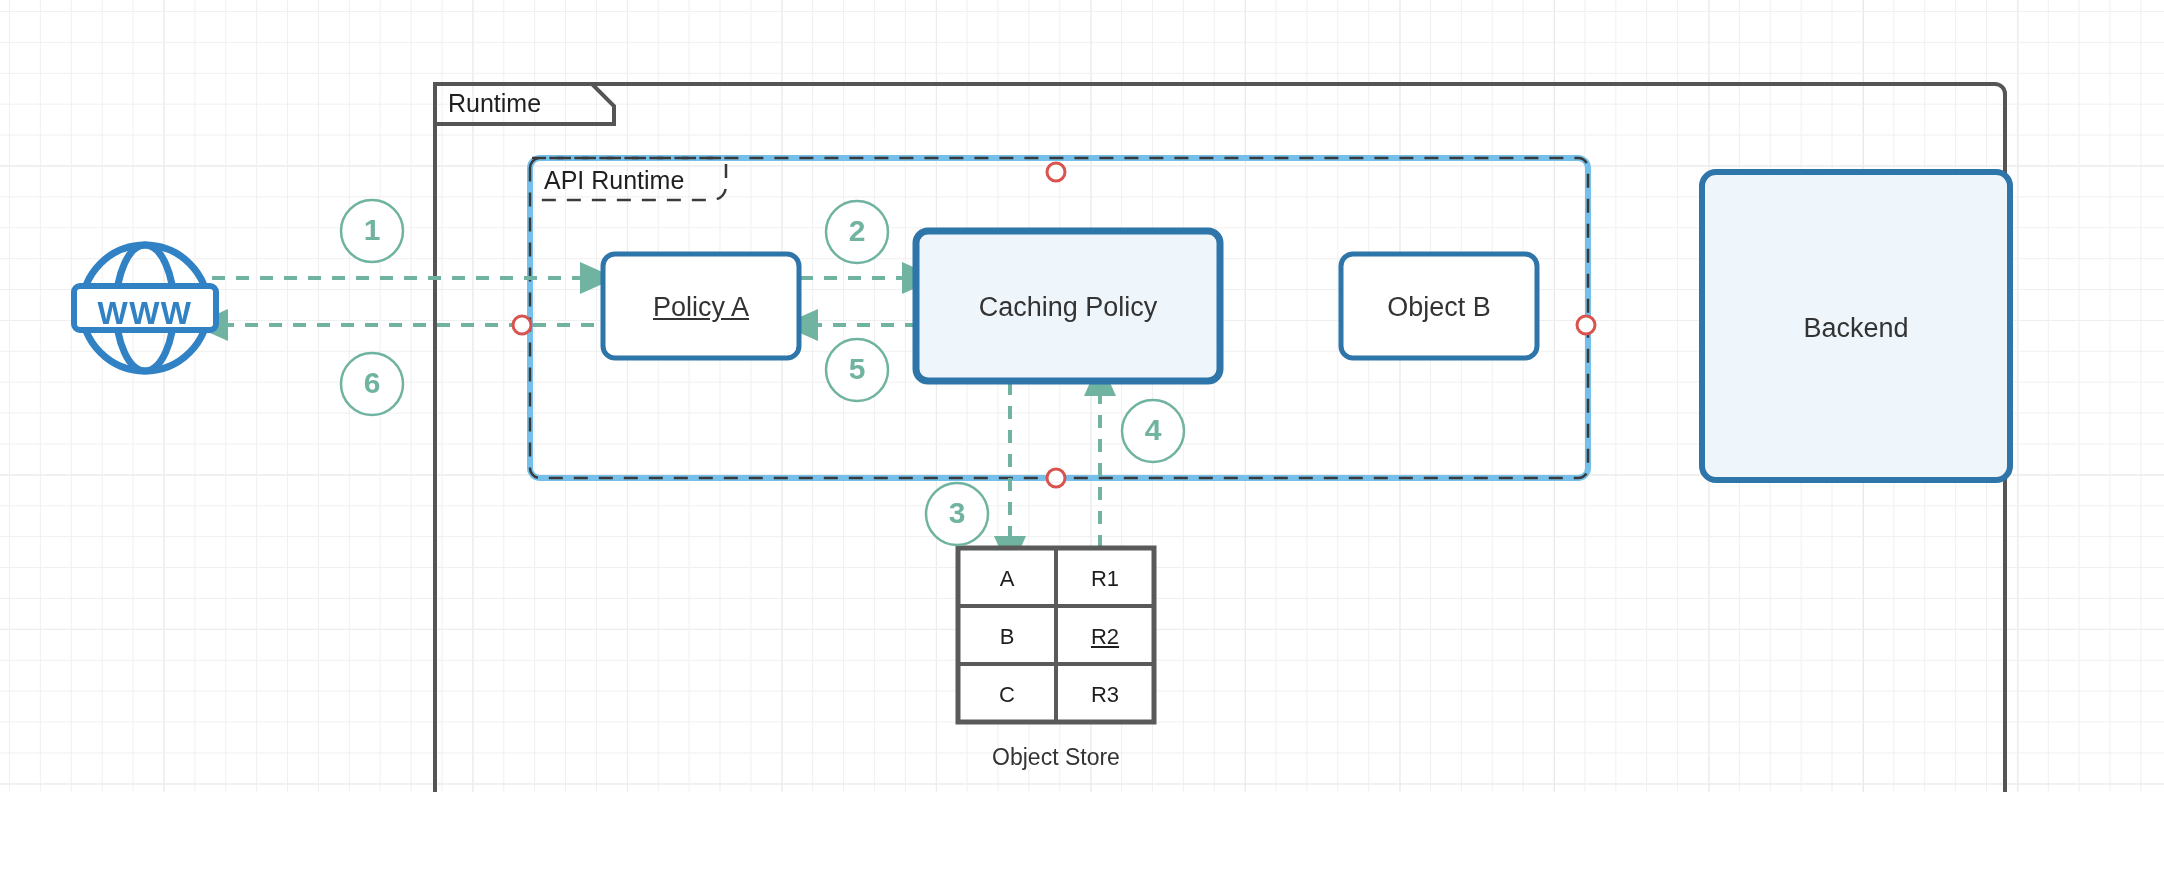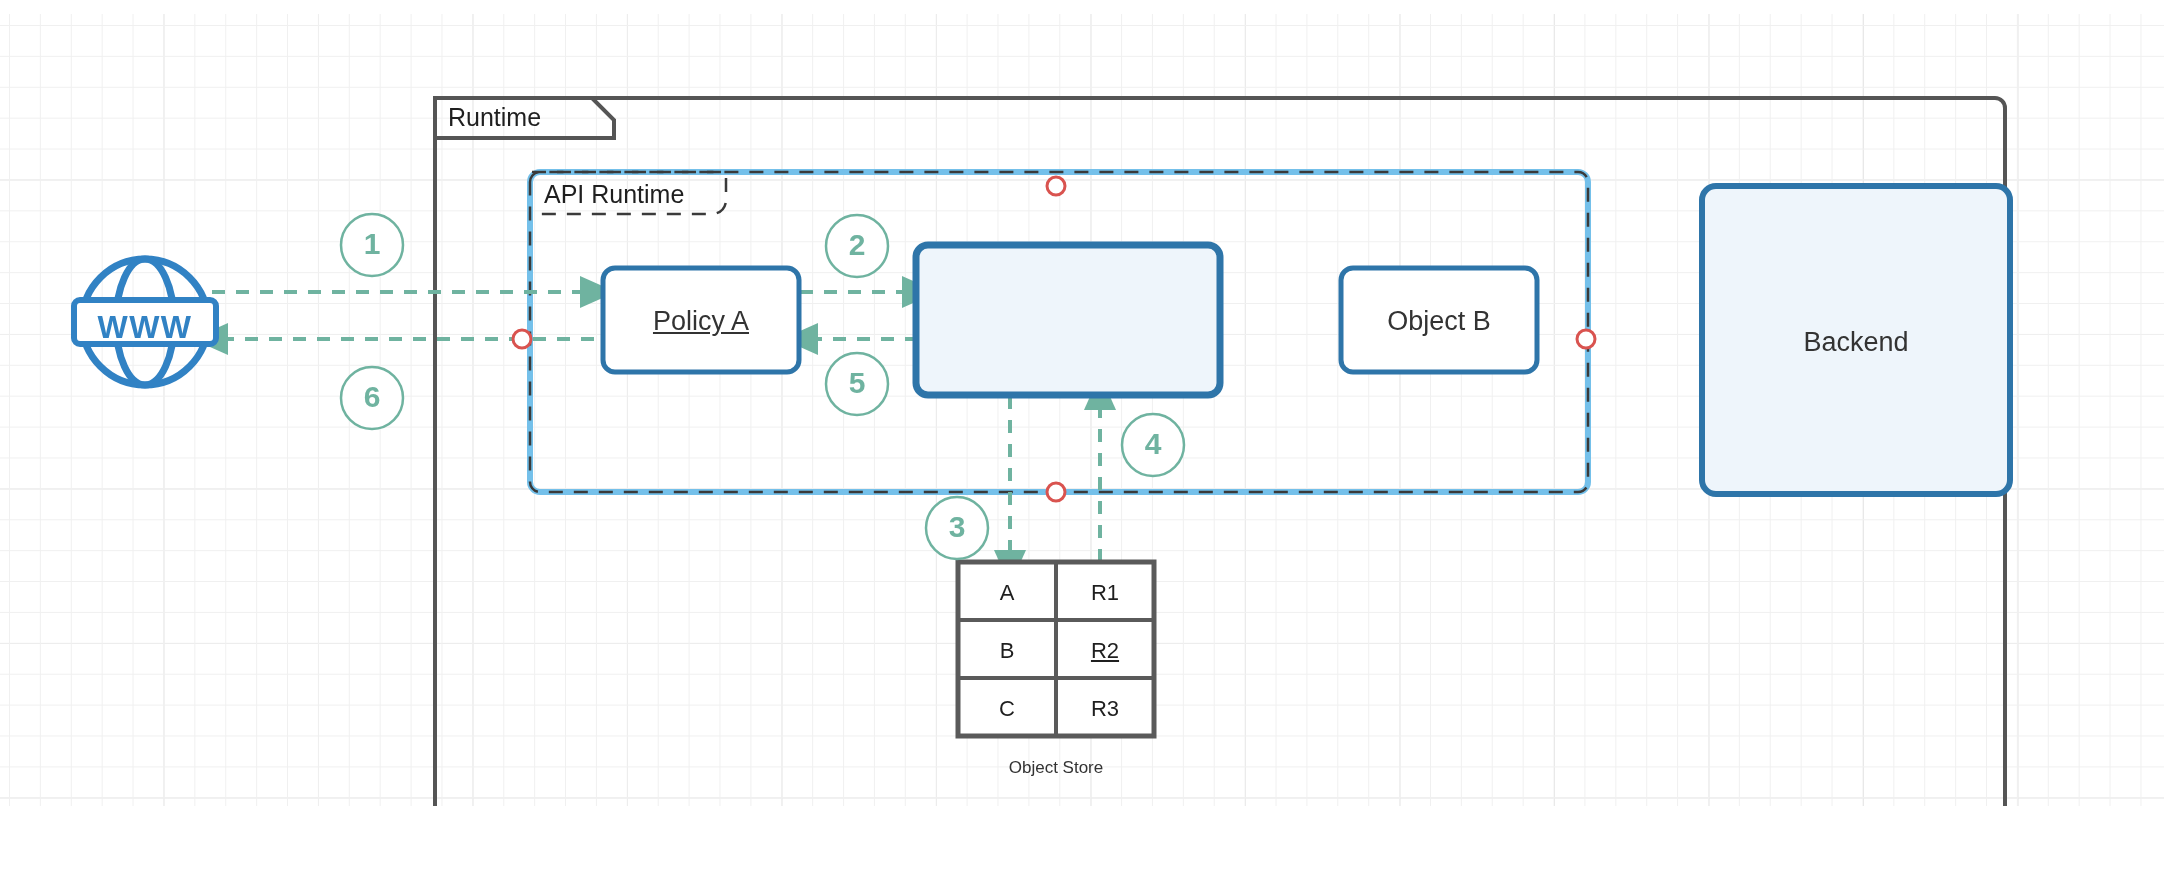--- a/index.html
+++ b/index.html
@@ -21,21 +21,20 @@
       linear-gradient(to right, #f0f0f0 1px, transparent 1px),
       linear-gradient(to bottom, #f0f0f0 1px, transparent 1px),
       linear-gradient(to right, #e2e2e2 1px, transparent 1px),
       linear-gradient(to bottom, #e2e2e2 1px, transparent 1px);
     background-size:
       30.9px 30.9px,
       30.9px 30.9px,
       154.5px 154.5px,
       154.5px 154.5px;
     background-position: 9px 11px, 9px 11px, 9px 11px, 9px 11px;
-    margin-top: 14px;
   }
   #vec {
     position: absolute;
     left: 0; top: 0;
     width: 2164px;
     height: 880px;
   }
   .lbl {
     position: absolute;
     color: #2b2b2b;
@@ -51,21 +50,21 @@
   .group-label {
     font-size: 25px;
     color: #1f1f1f;
   }
   .cell-label {
     font-size: 22px;
     color: #1f1f1f;
     text-align: center;
   }
   .store-label {
-    font-size: 17px;
+    font-size: 23px;
     color: #333333;
     text-align: center;
   }
   .step-num {
     font-size: 30px;
     font-weight: 700;
     color: #6fb3a0;
     text-align: center;
   }
   .www-text {
@@ -199,20 +198,21 @@
   </svg>
 
   <div class="lbl group-label" style="left:448px; top:89px;">Runtime</div>
 
   <div class="lbl group-label" style="left:544px; top:166px;">API Runtime</div>
 
   <div class="lbl www-text" style="left:74px; top:295px; width:142px; text-transform:uppercase;">www</div>
 
   <div class="lbl node-label" style="left:603px; top:292px; width:196px;text-decoration:underline;">Policy A</div>
 
+  <div class="lbl node-label" style="left:916px; top:292px; width:304px;">Caching Policy</div>
 
   <div class="lbl node-label" style="left:1341px; top:292px; width:196px;">Object B</div>
 
   <div class="lbl node-label" style="left:1702px; top:313px; width:308px;">Backend</div>
 
   <div class="lbl cell-label" style="left:958px; top:566px; width:98px;">A</div>
   <div class="lbl cell-label" style="left:1056px; top:566px; width:98px;">R1</div>
 
   <div class="lbl cell-label" style="left:958px; top:624px; width:98px;">B</div>
   <div class="lbl cell-label" style="left:1056px; top:624px; width:98px;text-decoration:underline;">R2</div>

